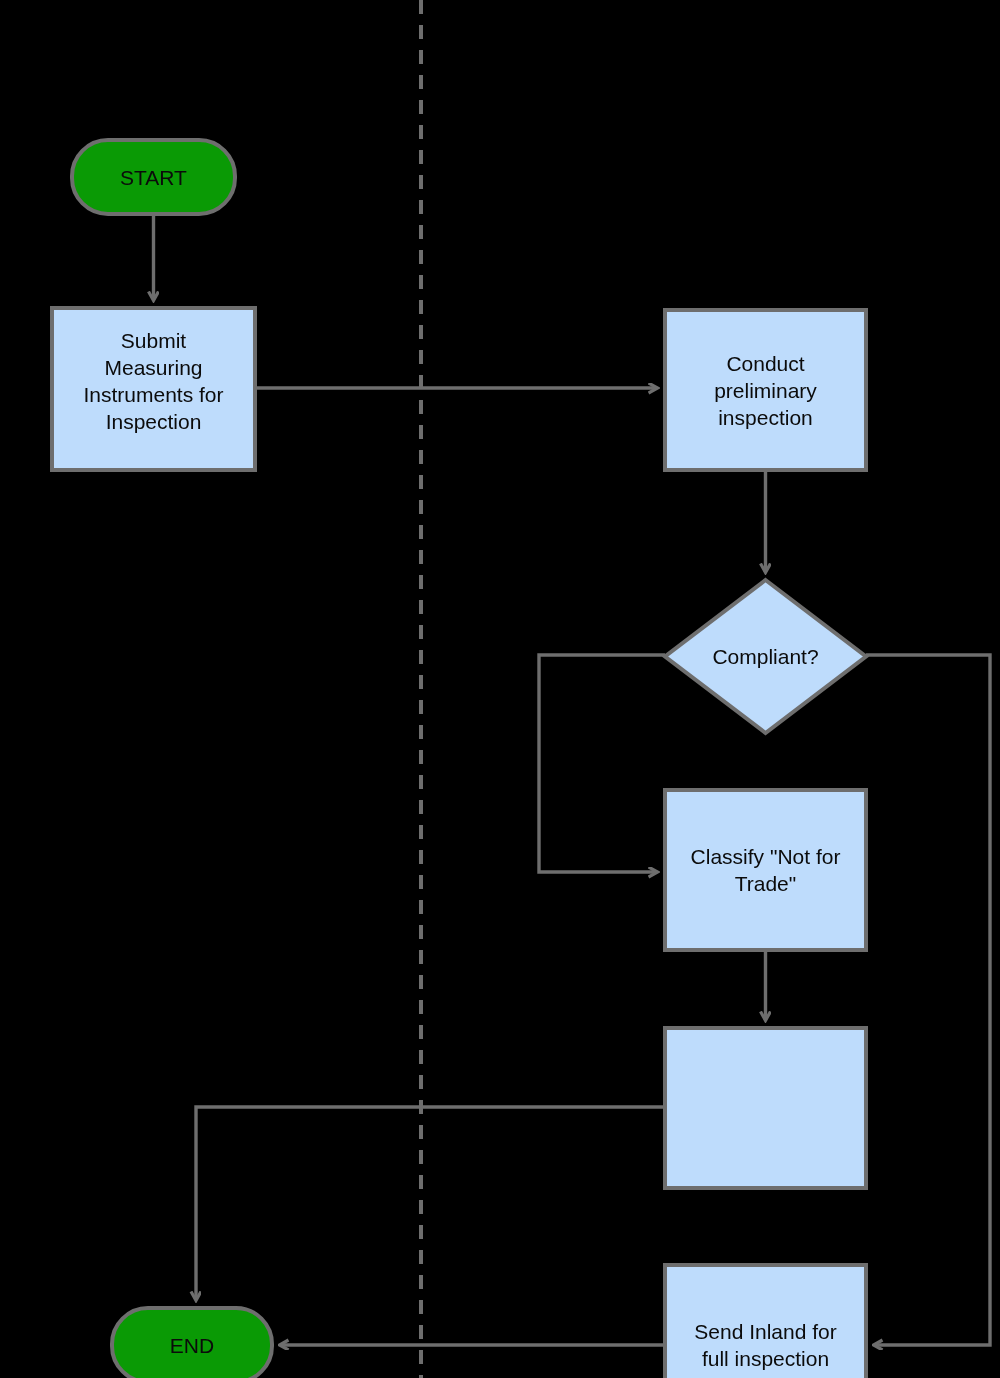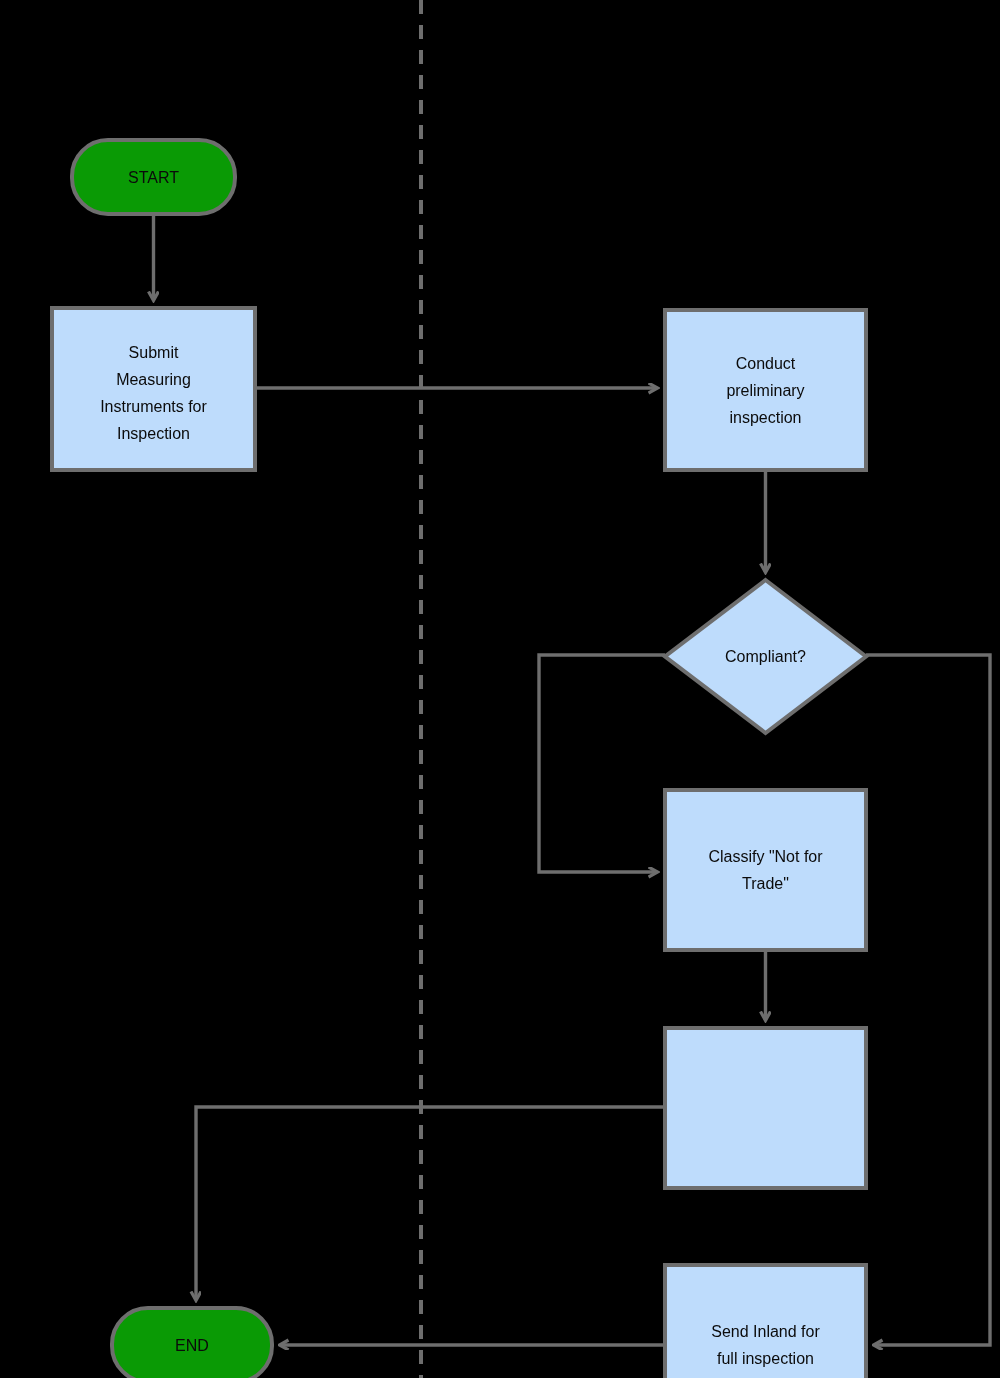--- a/index.html
+++ b/index.html
@@ -24,21 +24,21 @@
     width: 1000px;
     height: 1378px;
   }
   .node-label {
     position: absolute;
     display: flex;
     align-items: center;
     justify-content: center;
     text-align: center;
     color: #0b0b0b;
-    font-size: 16px;
+    font-size: 21px;
     line-height: 27px;
     white-space: pre-line;
     pointer-events: none;
   }
 </style>
 </head>
 <body>
 
 <div id="canvas">
 
@@ -81,21 +81,21 @@
 
     <rect x="665" y="1028" width="201" height="160" fill="#bedcfc" stroke="#6e6e6e" stroke-width="4"></rect>
 
     <rect x="665" y="1265" width="201" height="160" fill="#bedcfc" stroke="#6e6e6e" stroke-width="4"></rect>
 
     <rect x="112" y="1308" width="160" height="74" rx="36" ry="36" fill="#0a9a05" stroke="#6e6e6e" stroke-width="4"></rect>
   </svg>
 
   <div class="node-label" style="left:72px; top:140px; width:163px; height:74px;">START</div>
 
-  <div class="node-label" style="left:52px; top:312px; width:203px; height:162px;">Submit
+  <div class="node-label" style="left:52px; top:300px; width:203px; height:162px;">Submit
 Measuring
 Instruments for
 Inspection</div>
 
   <div class="node-label" style="left:665px; top:310px; width:201px; height:160px;">Conduct
 preliminary
 inspection</div>
 
   <div class="node-label" style="left:665px; top:580px; width:201px; height:153px;">Compliant?</div>
 

